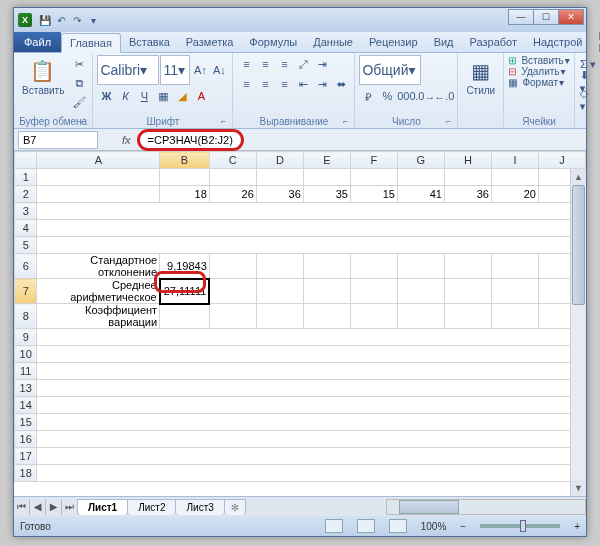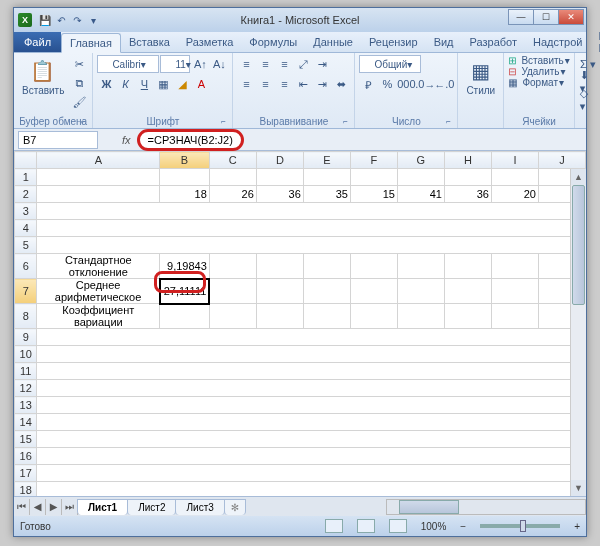--- a/index.html
+++ b/index.html
@@ -21,34 +21,34 @@
   .group { border-right:1px solid #c4d4e8; display:flex; flex-direction:column; padding:2px 4px 0; }
   .group .body { flex:1; display:flex; align-items:flex-start; gap:2px; }
   .group .label { text-align:center; font-size:10px; color:#5a7aa8; padding:1px 0; position:relative;}
   .group .label .dlg { position:absolute; right:0; bottom:1px; width:10px;height:10px; font-size:8px; color:#5a7aa8; cursor:pointer;}
   .bigbtn { display:flex; flex-direction:column; align-items:center; padding:2px 4px; cursor:pointer; }
   .bigbtn .ic { width:28px; height:28px; display:flex; align-items:center; justify-content:center; font-size:20px; }
   .bigbtn span { font-size:10px; line-height:1.1; text-align:center; }
   .col { display:flex; flex-direction:column; gap:1px; }
   .row { display:flex; gap:1px; align-items:center; }
   .smbtn { width:18px; height:18px; display:inline-flex; align-items:center; justify-content:center; font-size:11px; cursor:pointer; border:1px solid transparent;}
-  .combo { height:18px; border:1px solid #a8bcd8; background:#fff; font-size:10px; padding:0 14px; display:flex; align-items:center; cursor:pointer;}
+  .combo { height:30px; border:1px solid #a8bcd8; background:#fff; font-size:14px; padding:0 2px; display:flex; align-items:center; cursor:pointer;}
   .formulabar { height:22px; background:#e8eef6; border-bottom:1px solid #a8bcd8; display:flex; align-items:center; padding:2px 4px; gap:4px;}
   .namebox { width:80px; height:18px; border:1px solid #a8bcd8; background:#fff; font-size:11px; display:flex; align-items:center; padding:0 4px;}
   .fx { font-style:italic; font-size:11px; color:#555; cursor:pointer; padding:0 2px;margin-left:18px;}
   .formula { flex:1; height:18px; font-size:11px; display:flex; align-items:center; padding:0 4px; position:relative;}
   .formula-hl { position:absolute; left:0; top:-2px; border:3px solid #d02020; border-radius:11px; padding:0 8px; height:22px; display:flex; align-items:center; background:#fff;}
   .grid { flex:1; position:relative; overflow:hidden; background:#fff; }
   table { border-collapse:collapse; font-size:11px; width:100%; }
   th, td { border:1px solid #d4d4d4; height:17px; padding:0 2px; text-align:right; font-weight:normal; color:#000;}
   th { background: linear-gradient(#f5f8fc,#e3ebf5); text-align:center; color:#333; cursor:pointer;}
   th.sel { background: linear-gradient(#fbe8b8,#f4cf7a); }
   .rowh { background: linear-gradient(#f5f8fc,#e3ebf5); text-align:center; width:22px; color:#333;}
   .rowh.sel { background: linear-gradient(#fbe8b8,#f4cf7a); }
-  td.lbl { text-align:center; }
+  td.lbl { text-align:right; }
   .cellsel { border:2px solid #000 !important; position:relative;}
   .cell-hl { position:absolute; border:3px solid #d02020; border-radius:8px; pointer-events:none; }
   .sheettabs { height:20px; background:#dfe6ef; display:flex; align-items:center; font-size:10px; border-top:1px solid #a8bcd8;}
   .navbtns { display:flex; }
   .navbtns span { width:16px; height:16px; display:inline-flex; align-items:center; justify-content:center; color:#555; cursor:pointer; border-right:1px solid #bbb;}
   .sheet { padding:2px 10px; background:#eef3f9; border:1px solid #a8bcd8; border-bottom:none; margin-left:-1px; cursor:pointer; border-radius:0 0 4px 4px;}
   .sheet.active { background:#fff; font-weight:bold;padding-left:10px;}
   .sheet.add { padding:2px 6px; color:#888;}
   .scroll-h { margin-left:auto; width:200px; height:16px; background:#e0e6ee; border:1px solid #bbb; position:relative;}
   .scroll-h .thumb { position:absolute; left:12px; top:0; width:60px; height:100%; background:linear-gradient(#d0daea,#b8c6db); border:1px solid #8aa;}
@@ -69,21 +69,20 @@
 <div class="window">
 
   <div class="titlebar">
     <span class="icon">X</span>
     <div class="qat">
       <span>💾</span>
       <span>↶</span>
       <span>↷</span>
       <span>▾</span>
     </div>
-    <div class="title">Книга1 - Microsoft Excel</div>
     <div class="winbtns">
       <div>—</div>
       <div>☐</div>
       <div class="close">✕</div>
     </div>
   </div>
 
   <div class="menubar">
     <div class="file">Файл</div>
     <div class="tab active">Главная</div>
@@ -319,24 +318,20 @@
           </tr>
       <tr>
             <td class="rowh">10</td>
             <td colspan="10"></td>
           </tr>
       <tr>
             <td class="rowh">11</td>
             <td colspan="10"></td>
           </tr>
       <tr>
-            <td class="rowh">12</td>
-            <td colspan="10"></td>
-          </tr>
-      <tr>
             <td class="rowh">13</td>
             <td colspan="10"></td>
           </tr>
       <tr>
             <td class="rowh">14</td>
             <td colspan="10"></td>
           </tr>
       <tr>
             <td class="rowh">15</td>
             <td colspan="10"></td>

